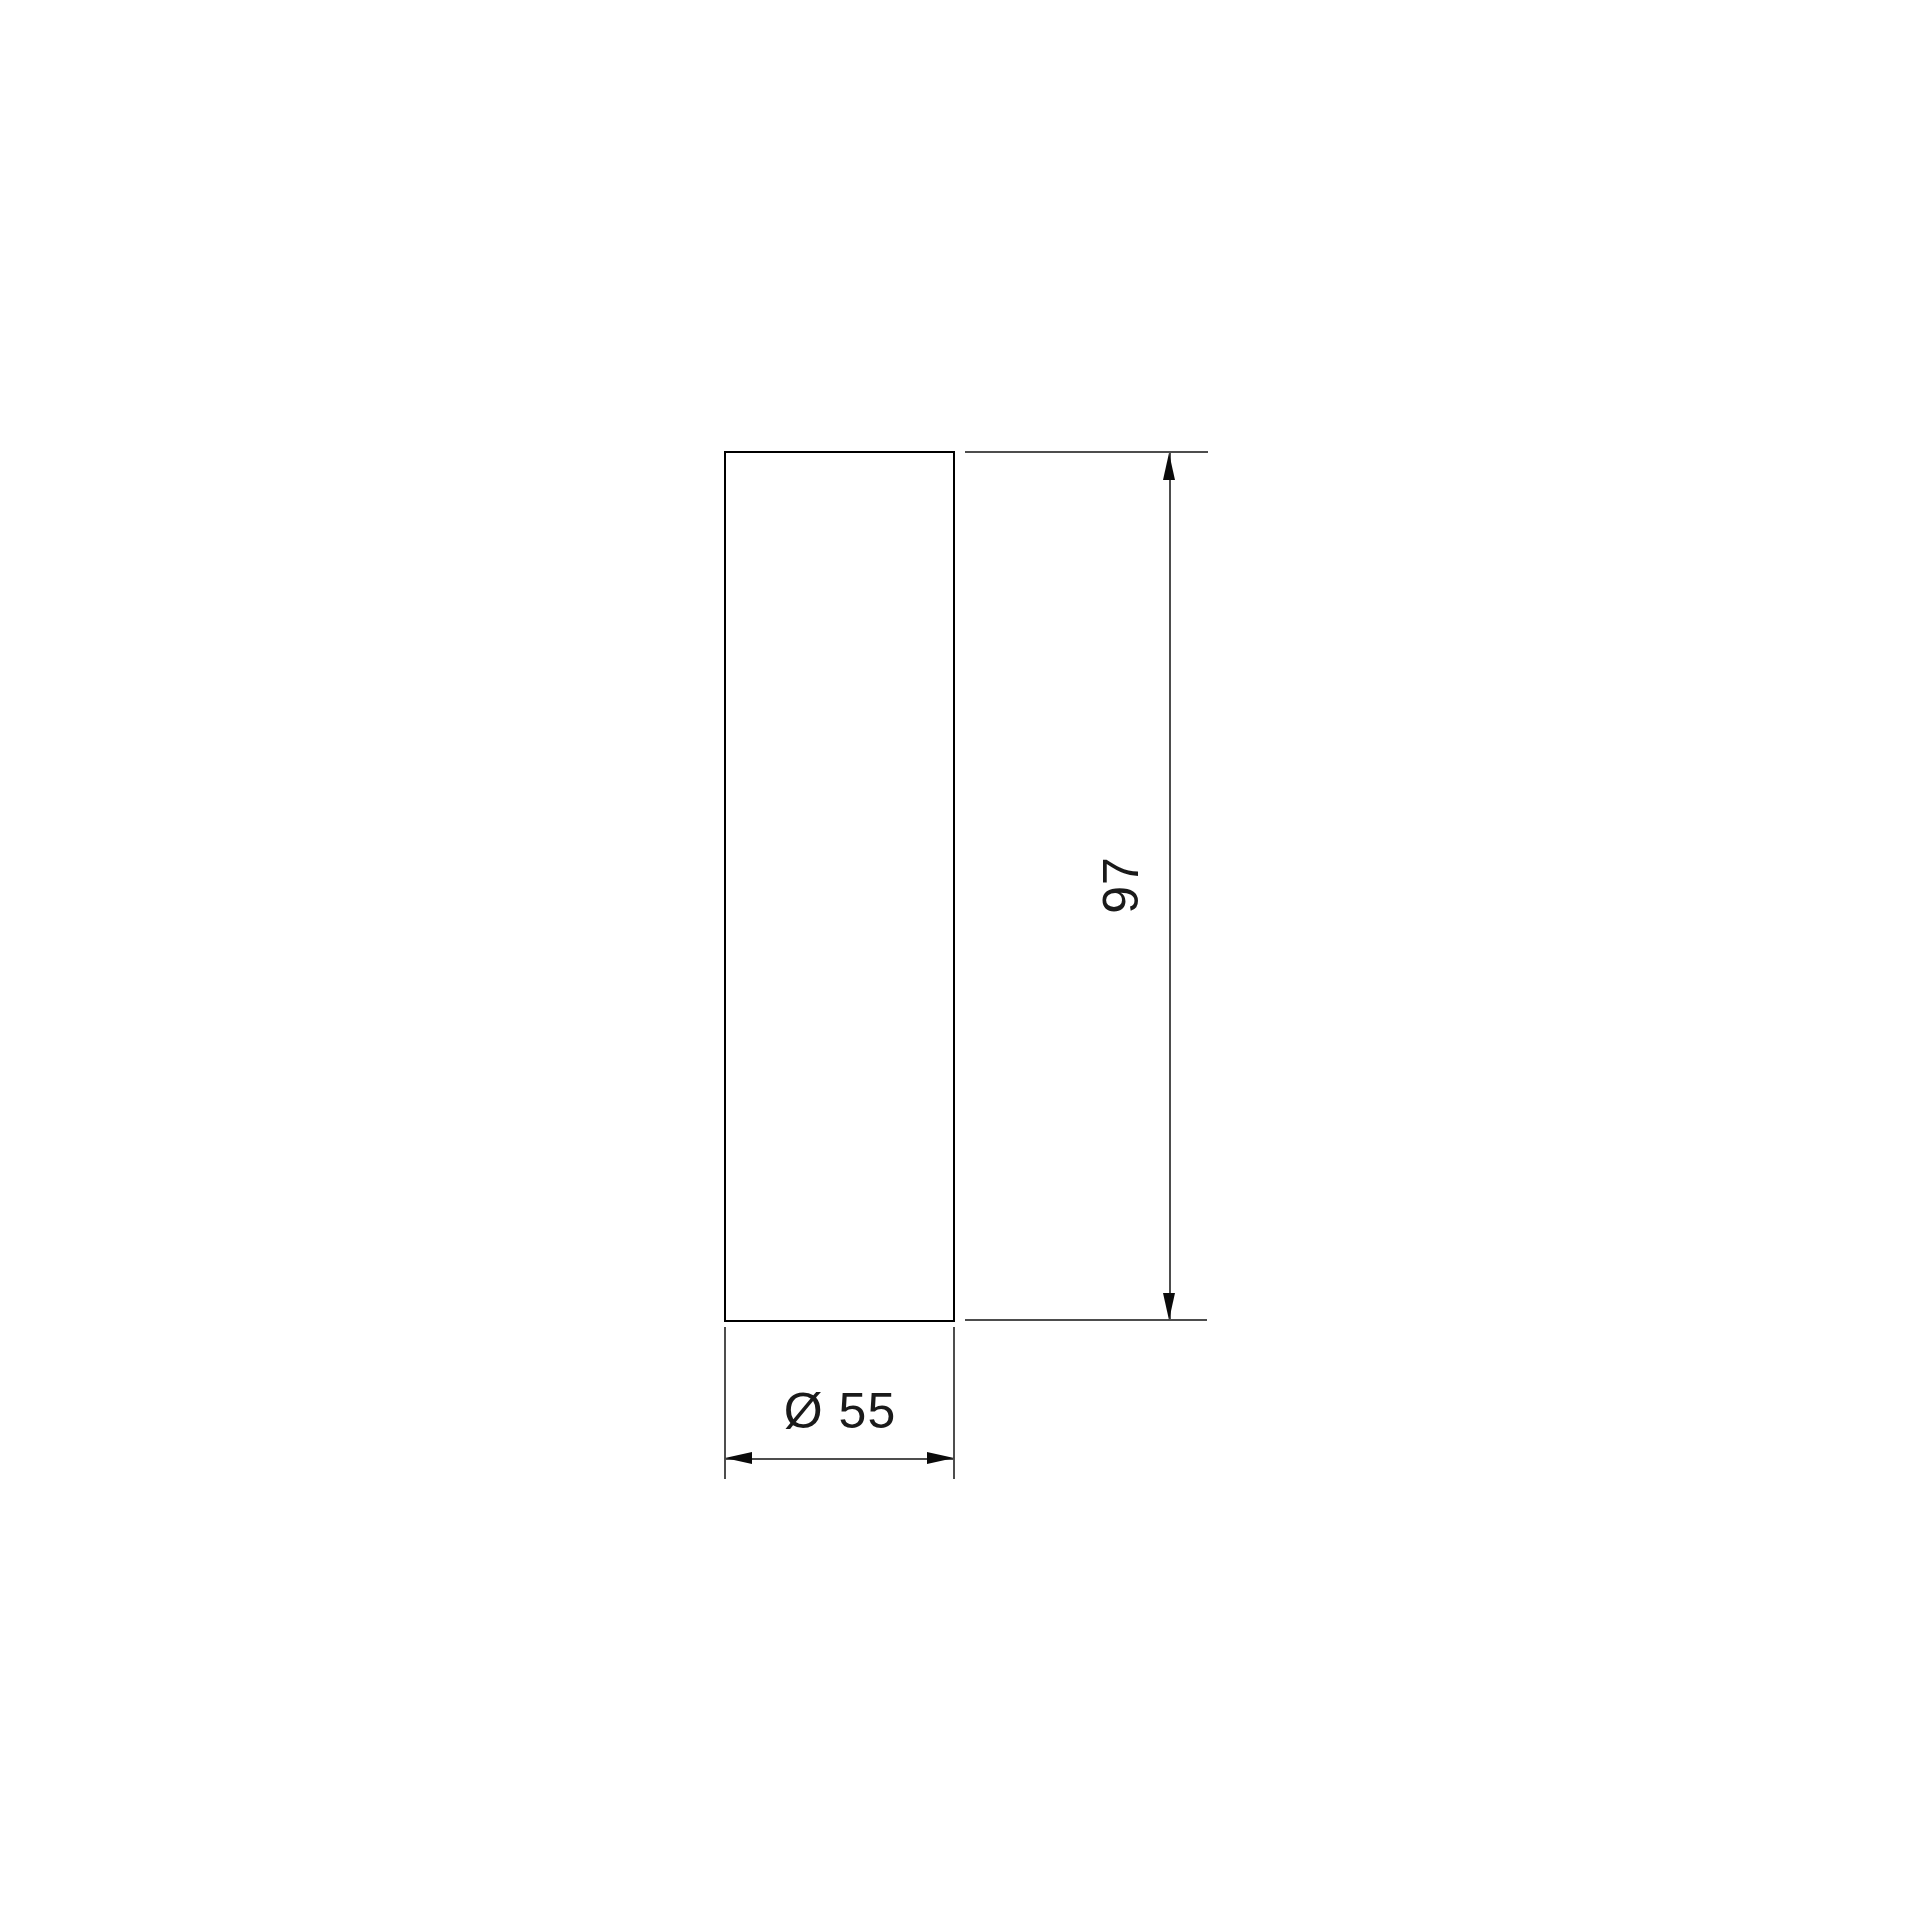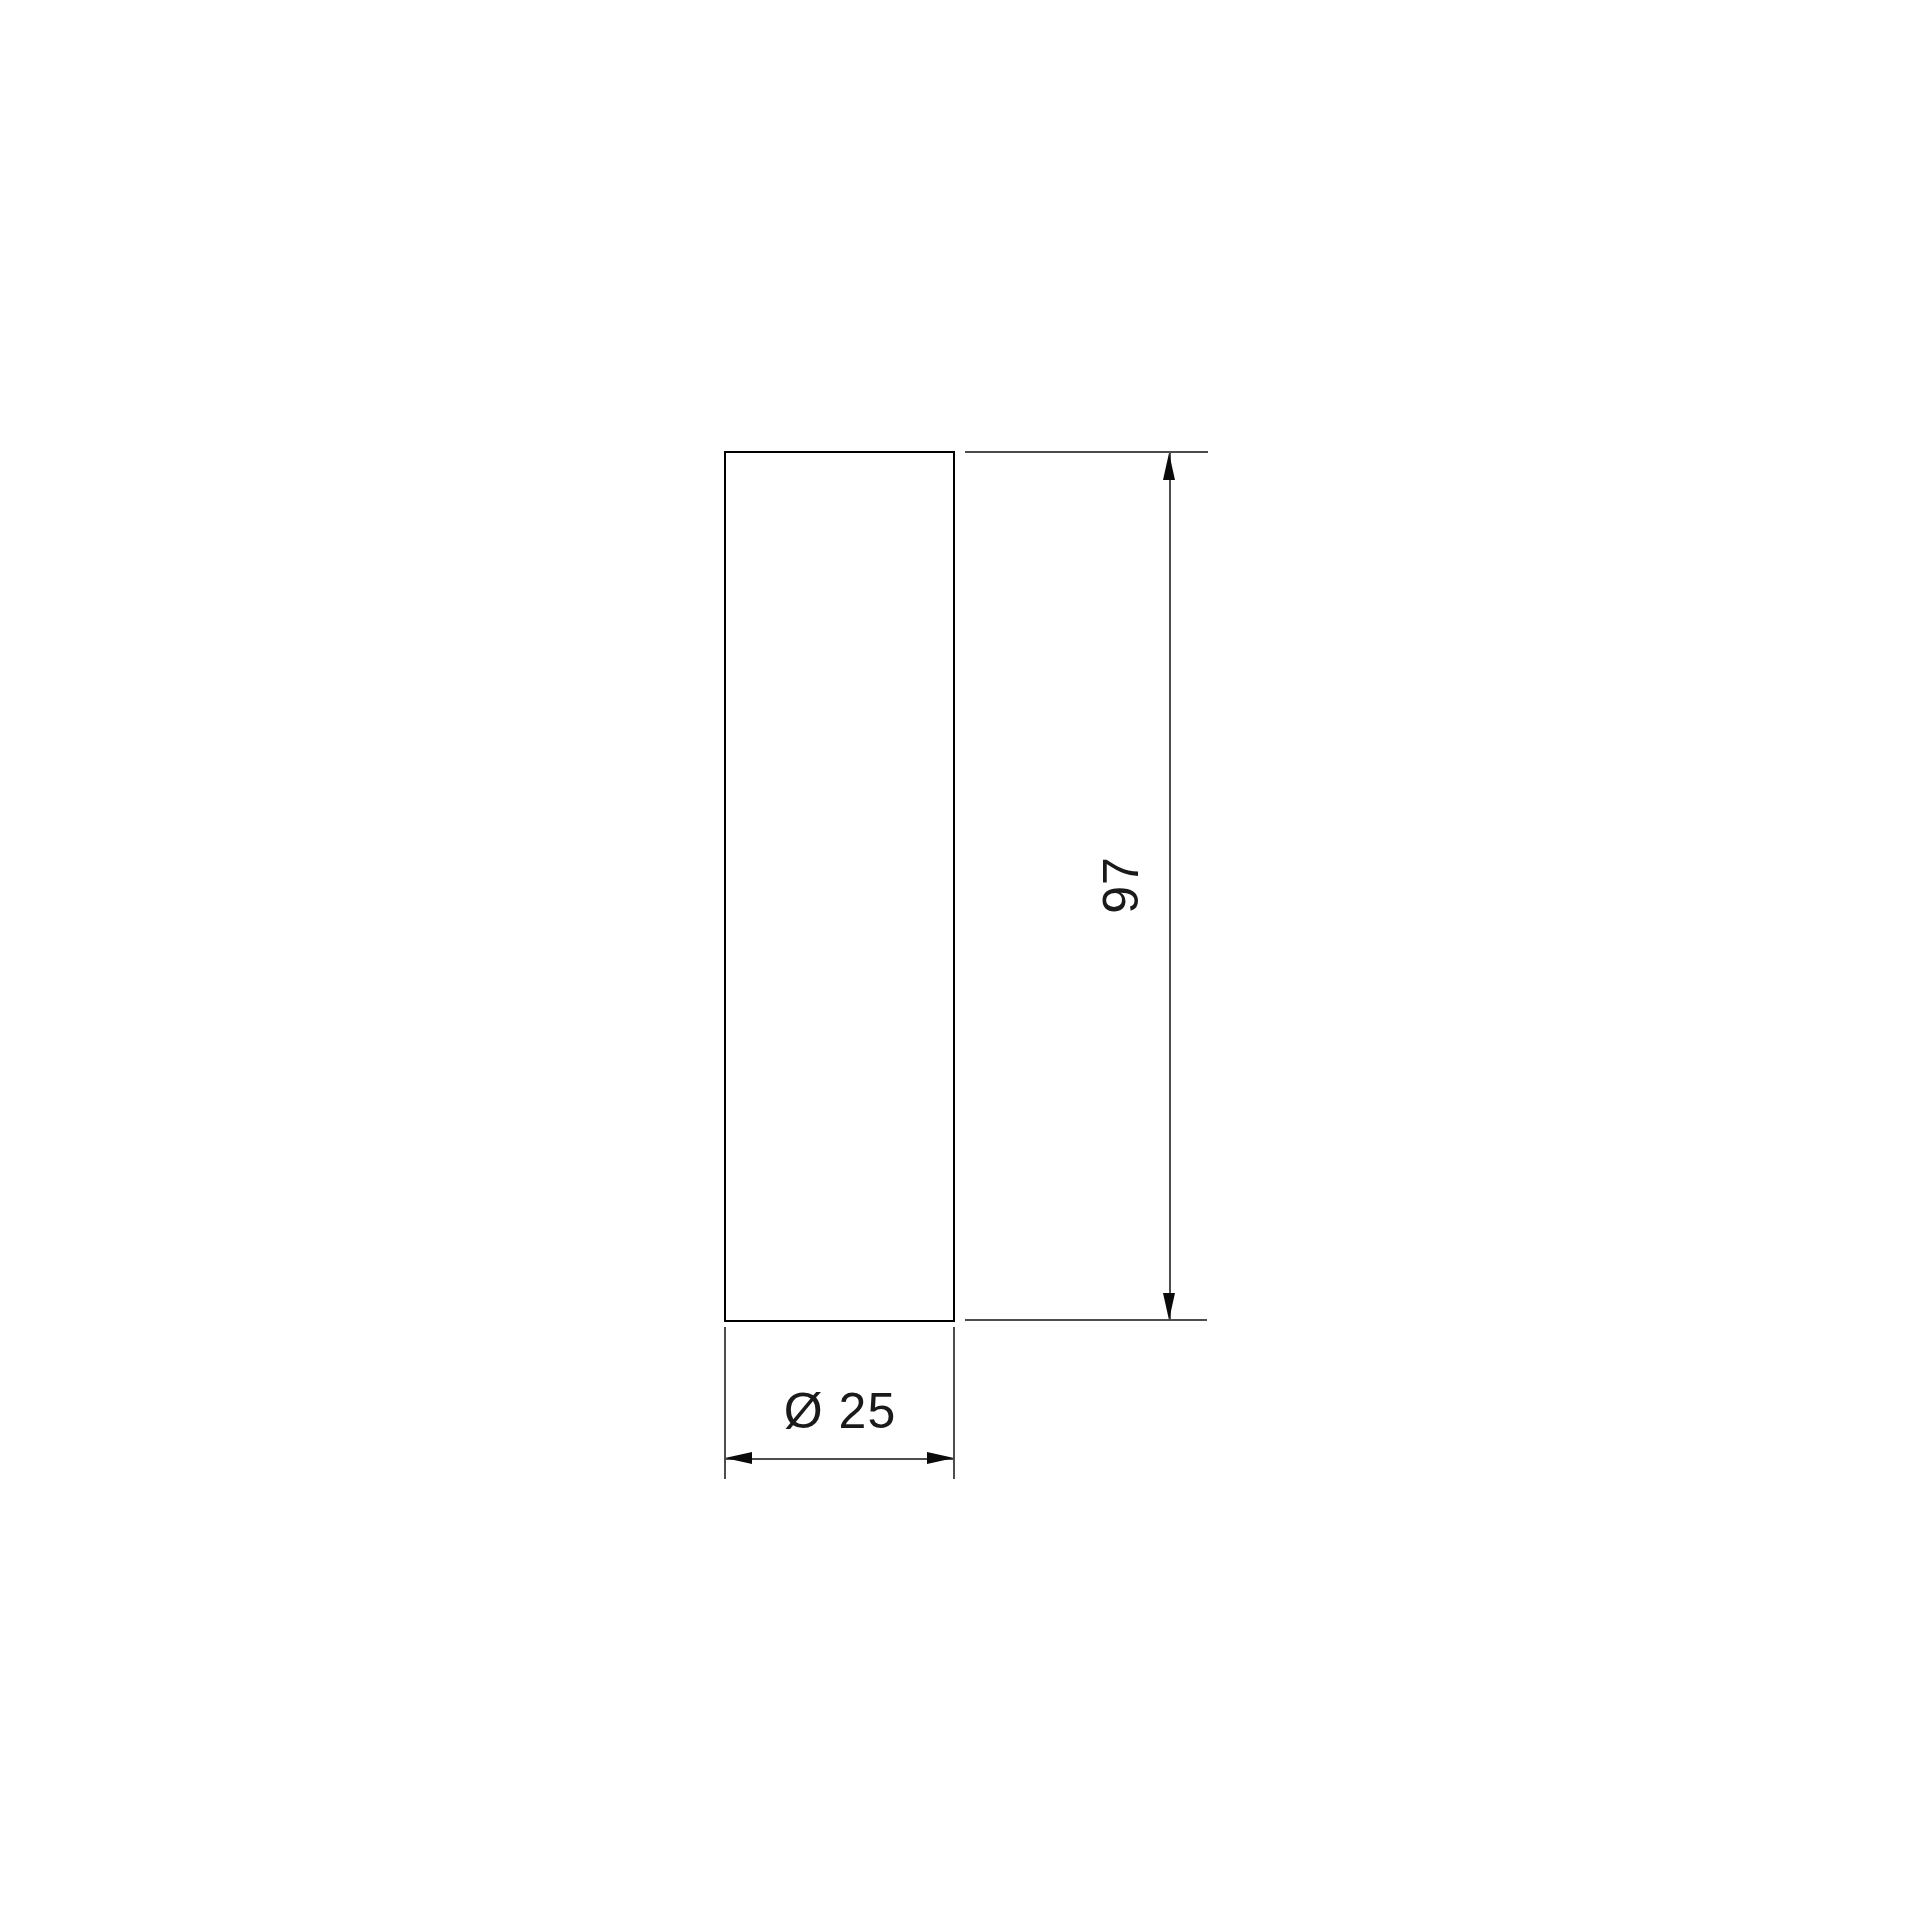--- a/index.html
+++ b/index.html
@@ -102,16 +102,16 @@
 
   <div class="dim-label label-height">97</div>
 
   <div class="vline ext-left-vert"></div>
   <div class="vline ext-right-vert"></div>
 
   <div class="hline dim-diameter"></div>
   <div class="arrow arrow-left"></div>
   <div class="arrow arrow-right"></div>
 
-  <div class="dim-label label-diameter">Ø 25</div>
+  <div class="dim-label label-diameter">Ø 55</div>
 
 </div>
 
 
 </body></html>

